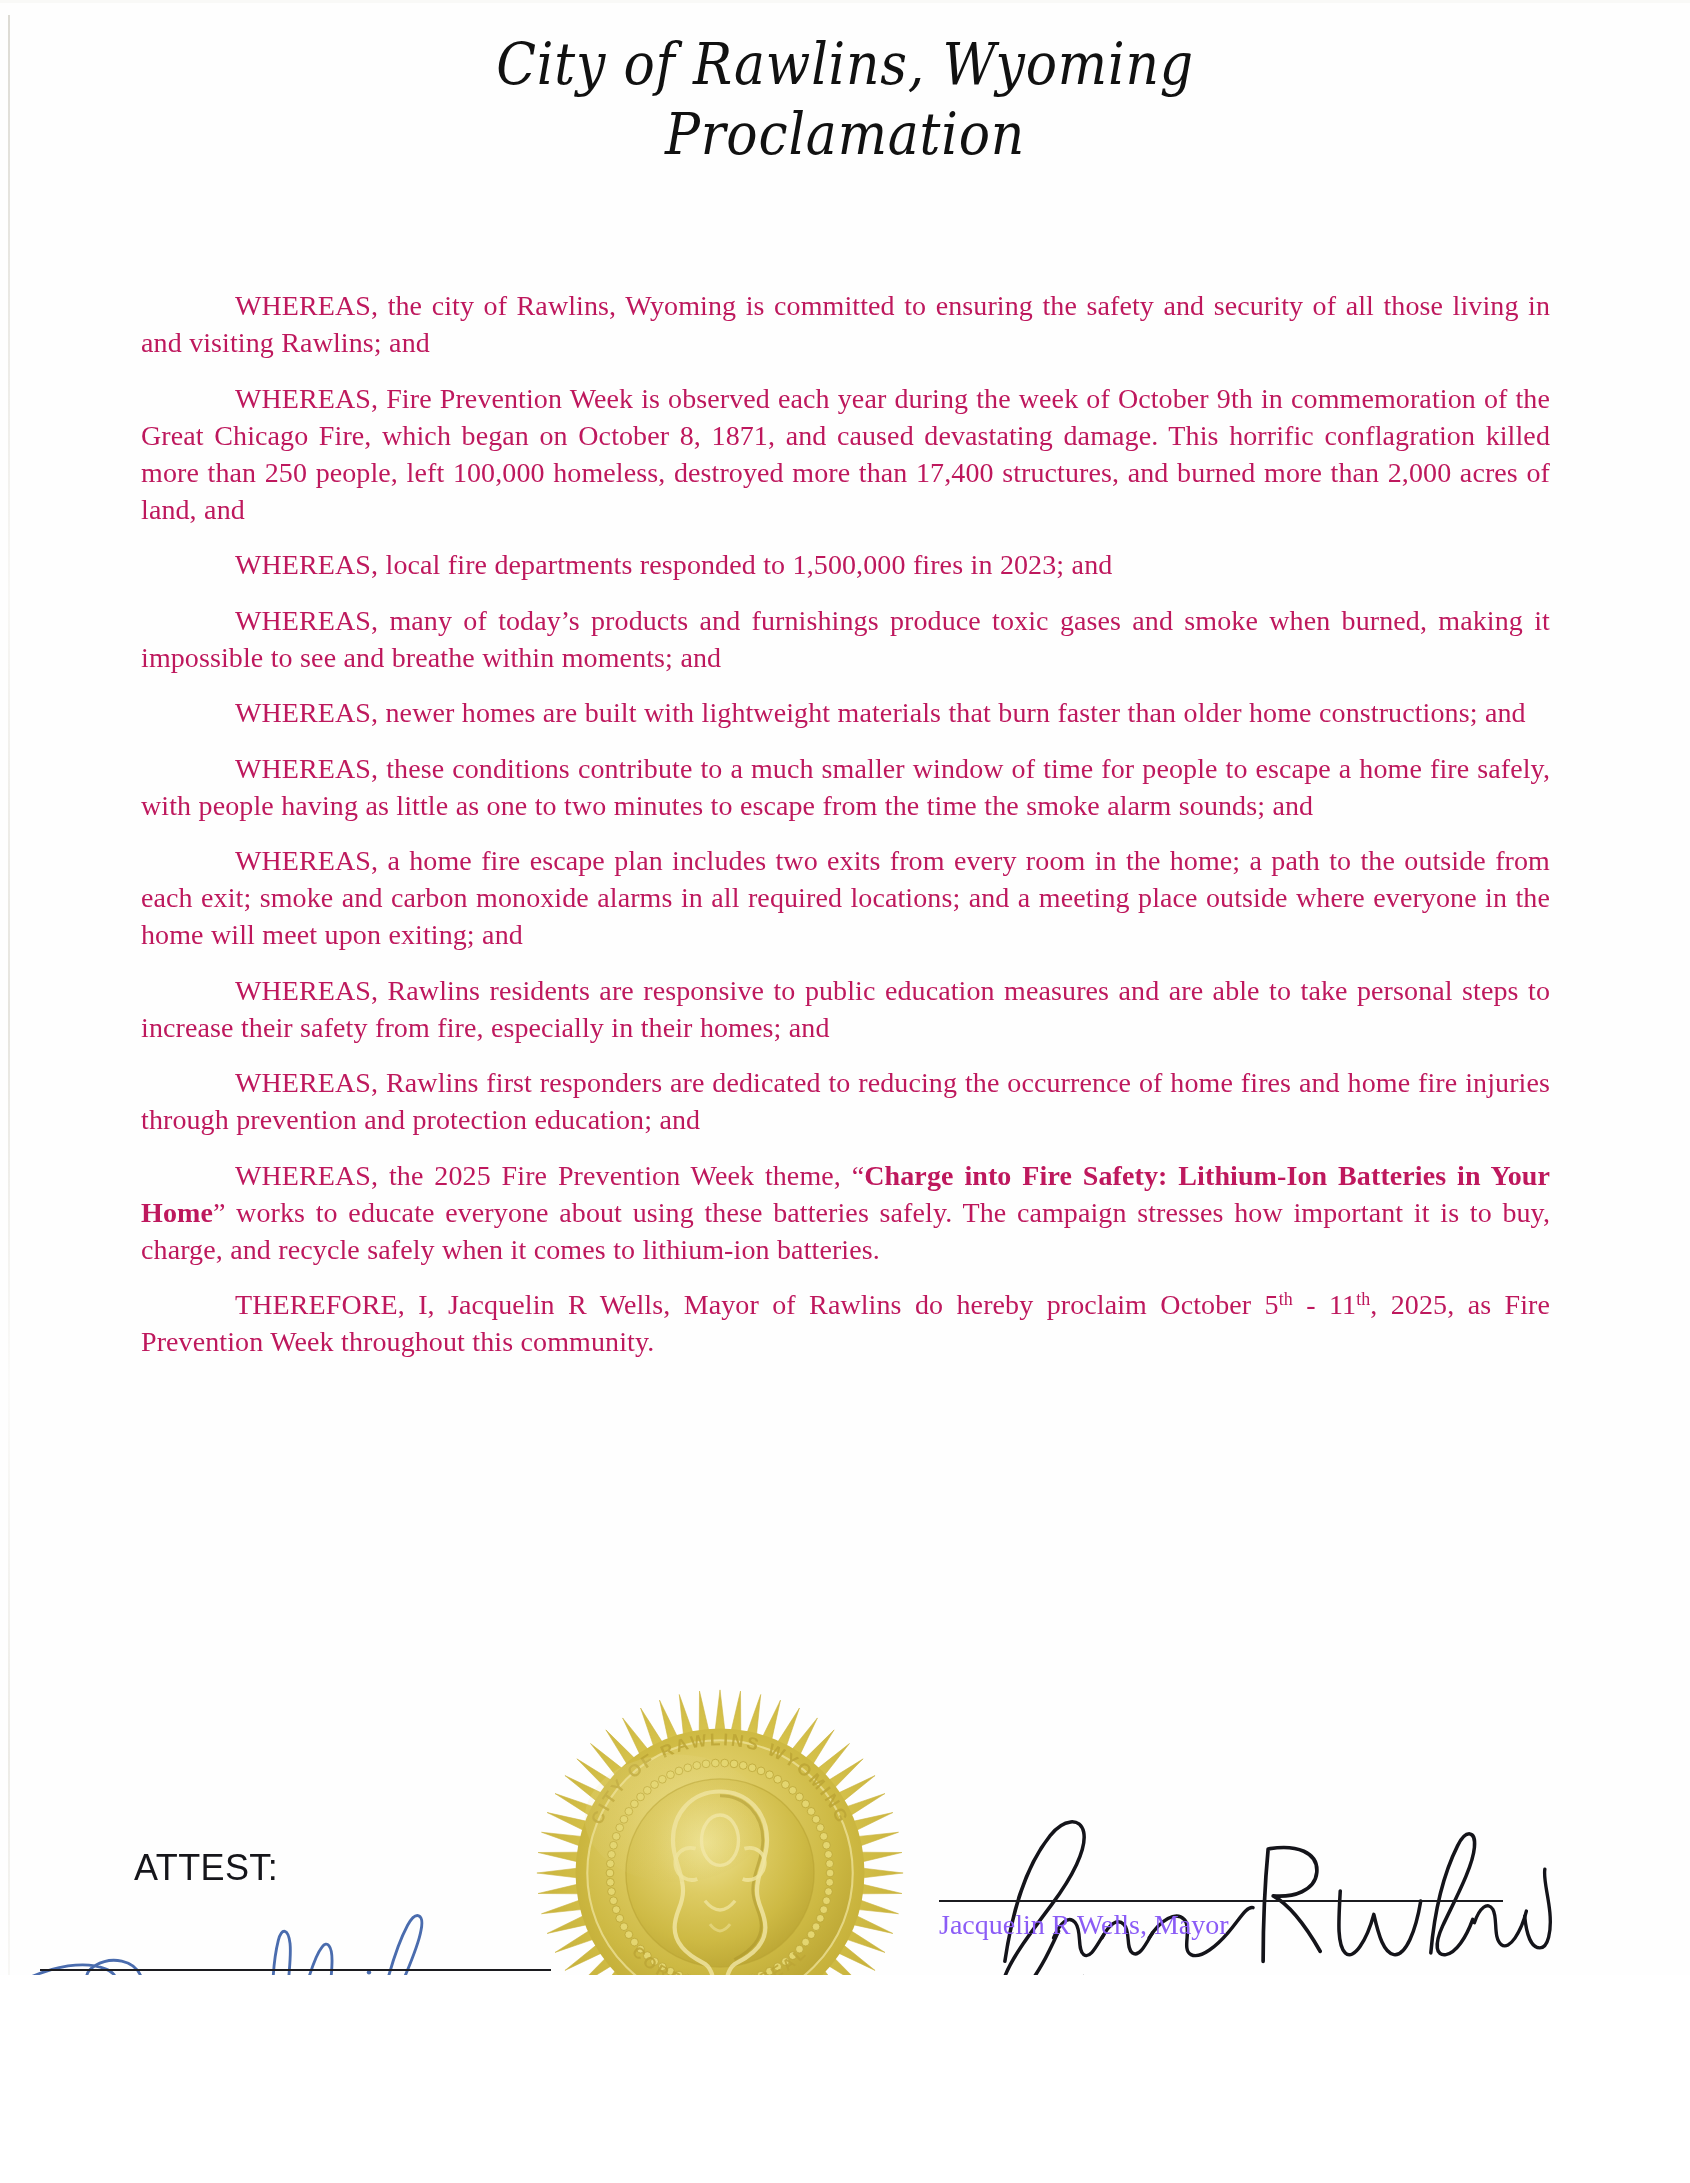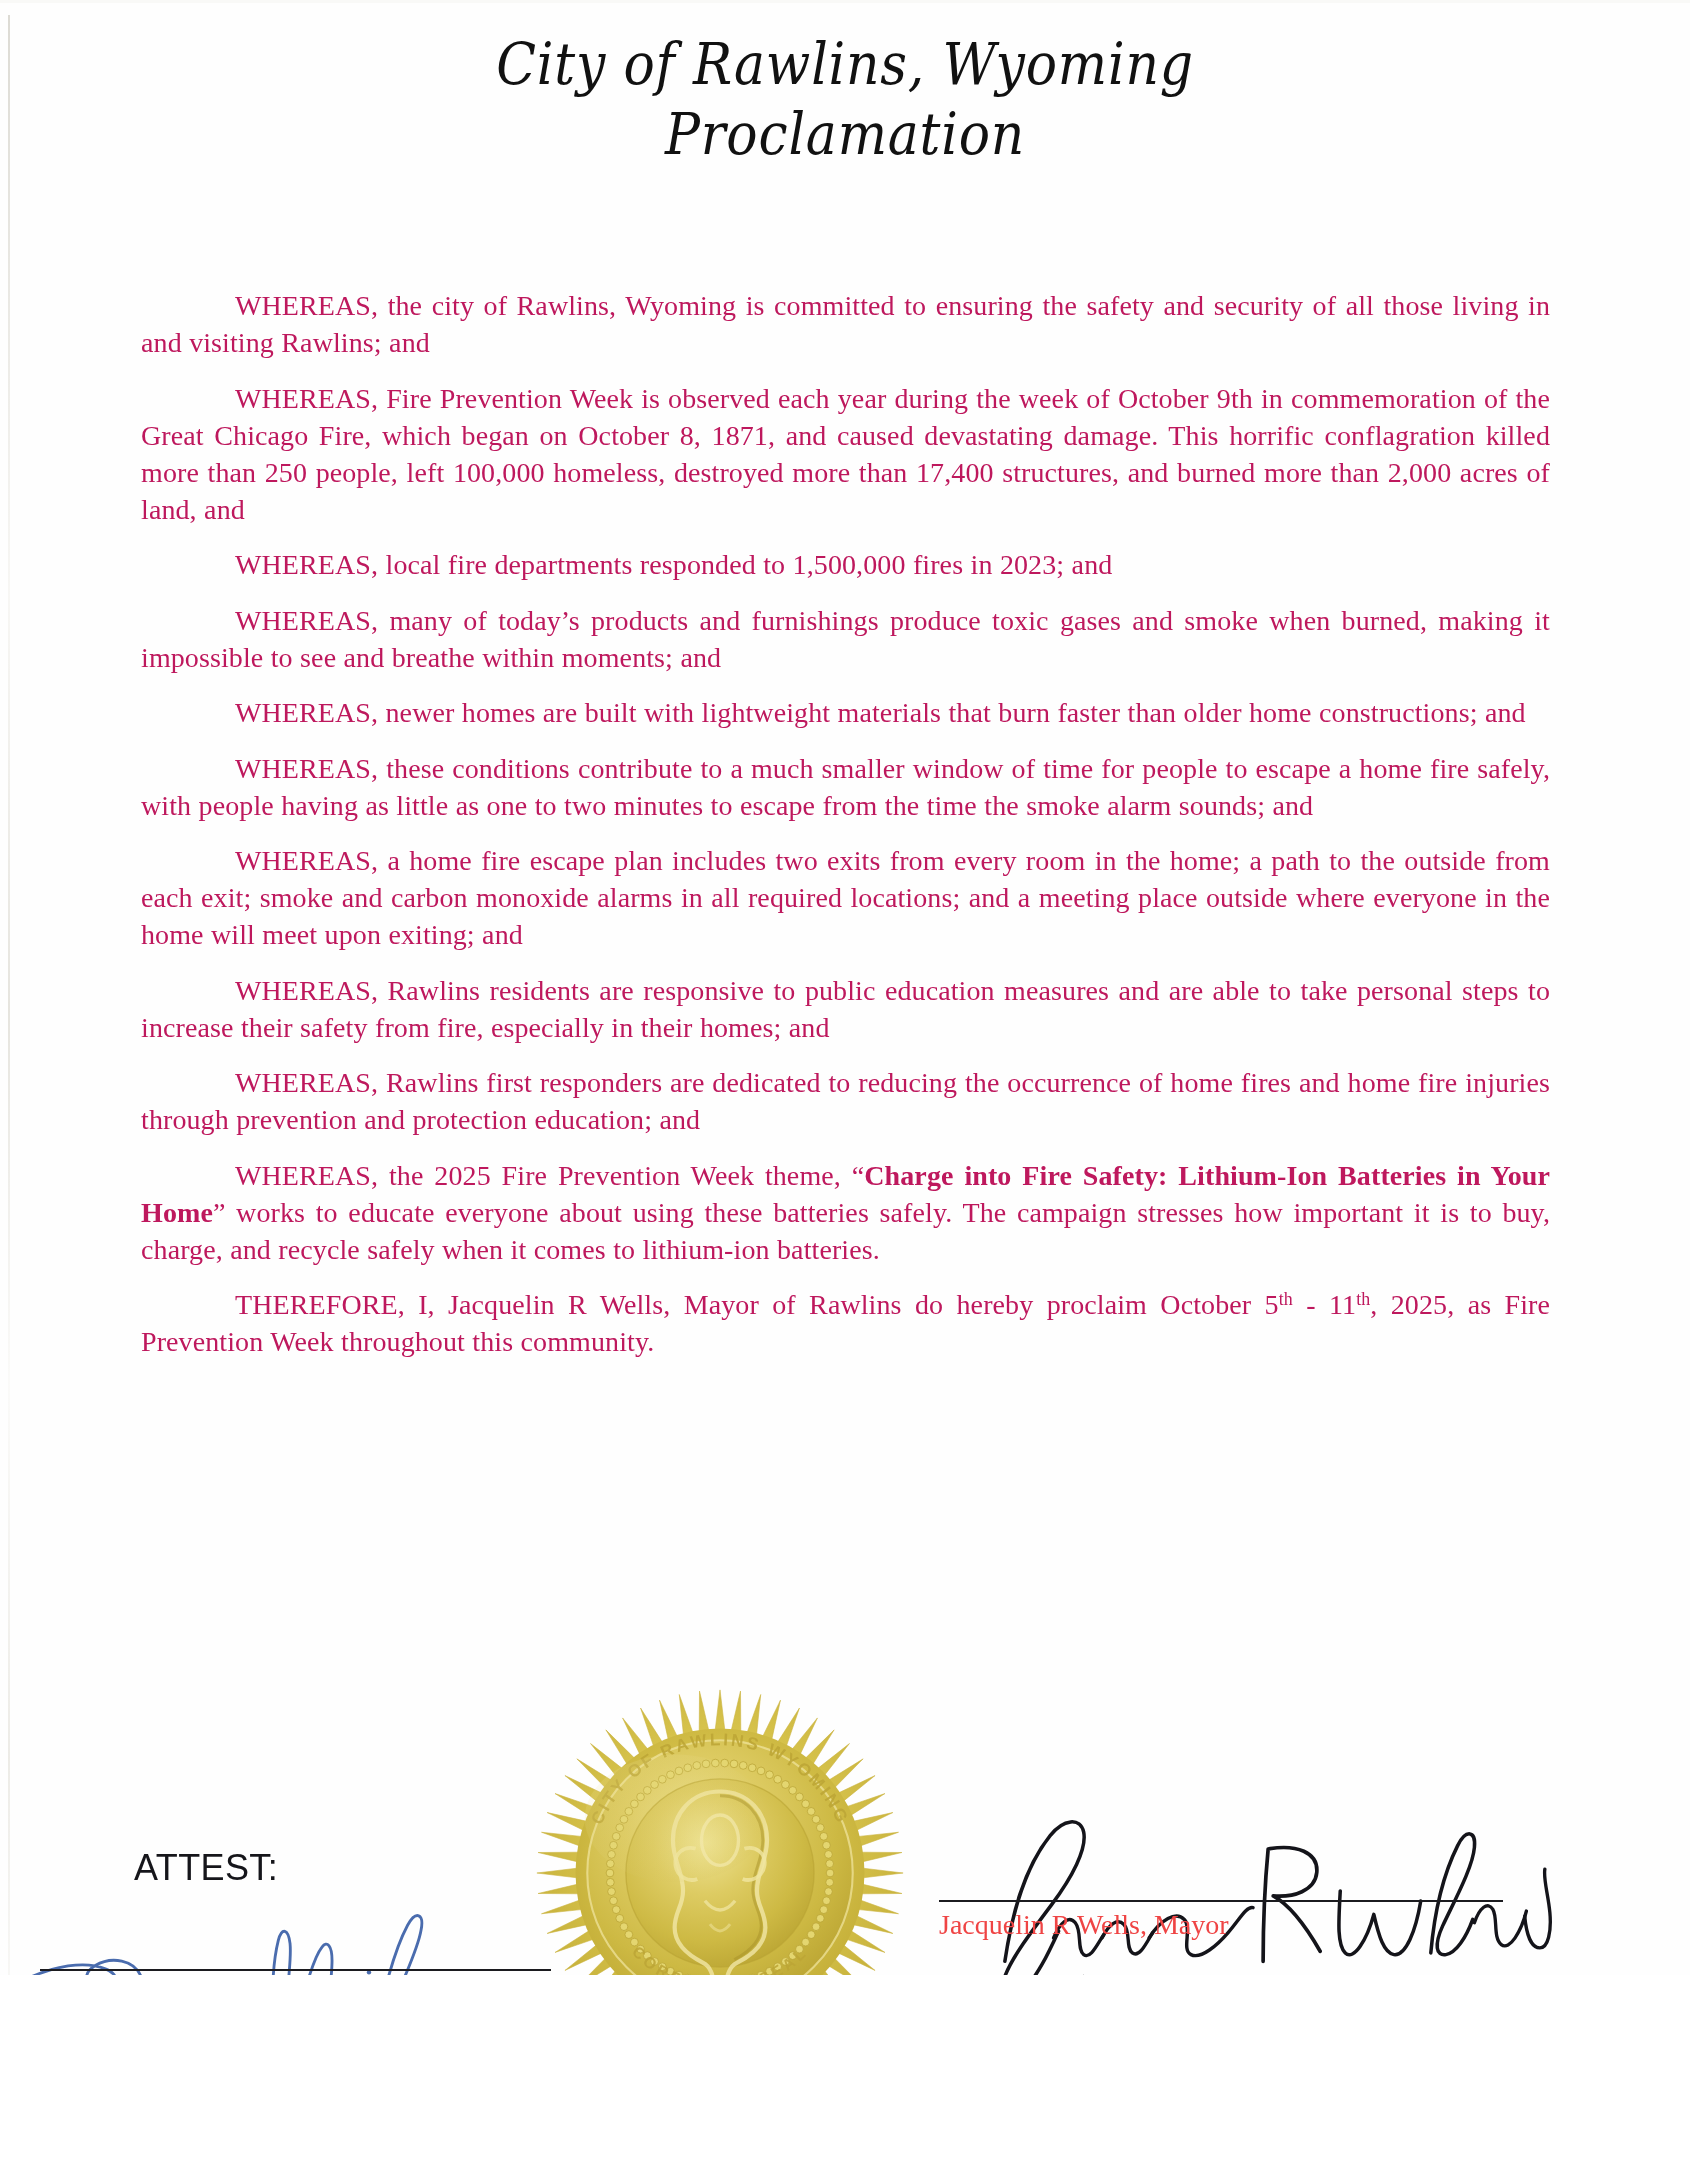--- a/index.html
+++ b/index.html
@@ -110,21 +110,21 @@
     height: 1.7px;
     background: #1b1b1f;
   }
   .sig-name-right {
     position: absolute;
     left: 939px;
     top: 1908px;
     font-family: "Liberation Serif", "DejaVu Serif", serif;
     font-size: 28px;
     line-height: 34px;
-    color: #ef4444;
+    color: #8b5cf6;
     white-space: nowrap;
   }
 
   .attest-label {
     position: absolute;
     left: 134px;
     top: 1847px;
     font-family: Liberation Sans, sans-serif;
     font-size: 36px;
     color: #15151a;

